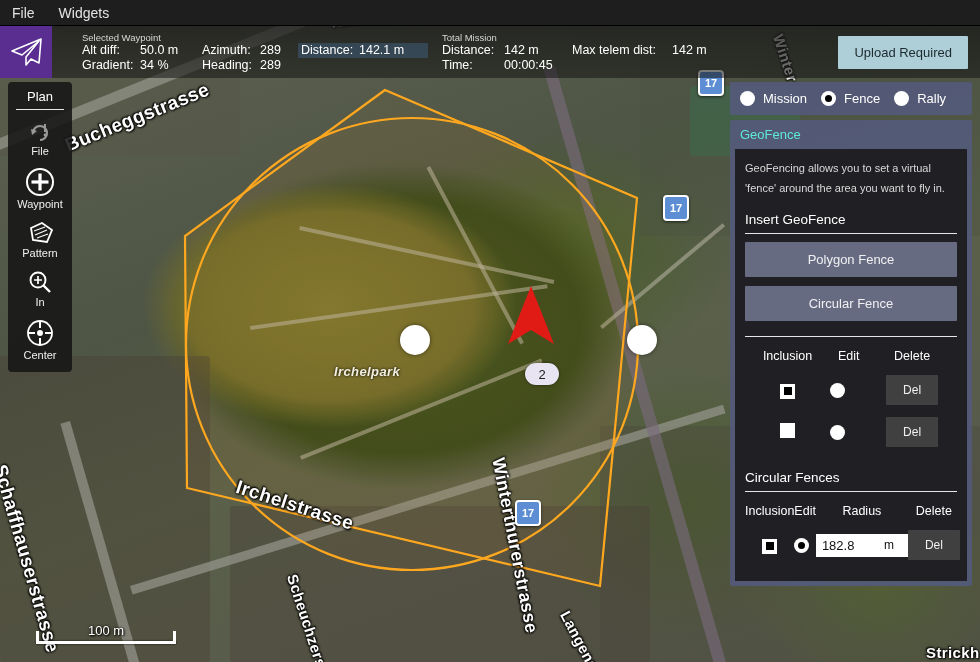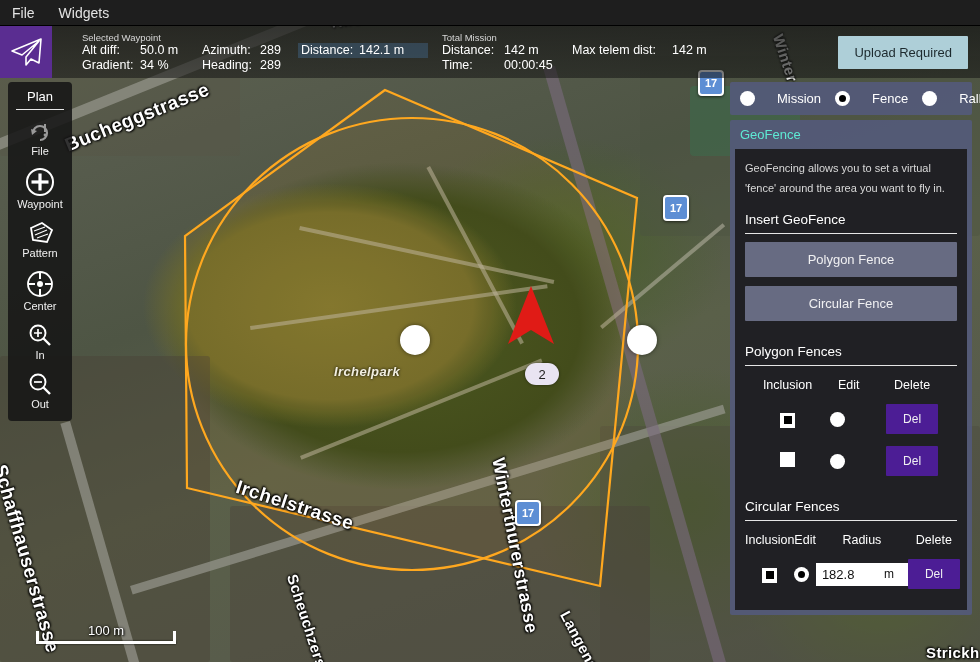--- a/index.html
+++ b/index.html
@@ -135,21 +135,21 @@
 
   
   #right-panel {
     position: absolute; right: 8px; top: 82px; width: 242px; z-index: 25;
   }
   #fence-type-bar {
     background: rgba(84,90,122,.92);
     padding: 9px 10px; display: flex; align-items: center; gap: 14px;
     border-radius: 2px; margin-bottom: 5px;
   }
-  .radio-row { display: flex; align-items: center; gap: 22px; cursor: pointer; }
+  .radio-row { display: flex; align-items: center; gap: 8px; cursor: pointer; }
   .radio {
     width: 15px; height: 15px; border-radius: 50%; background: #fff;
     display: flex; align-items: center; justify-content: center; flex: none;
   }
   .radio .dot { width: 7px; height: 7px; border-radius: 50%; background: #000; display: none; }
   .radio.on .dot { display: block; }
   .radio-row .rl { color: #fff; font-size: 13px; }
 
   #geo-card {
     background: rgba(84,90,122,.92); border-radius: 2px; padding: 0 0 5px 0;
@@ -171,21 +171,21 @@
     color: #ffffff; font-size: 12.5px; font-weight: normal; padding: 4px 0 9px 0;
   }
   .tbl td { text-align: center; padding: 3px 0 9px 0; }
   .chk {
     width: 15px; height: 15px; background: #fff; display: inline-flex;
     align-items: center; justify-content: center; cursor: pointer;
   }
   .chk .mark { width: 8px; height: 8px; background: #000; display: none; }
   .chk.on .mark { display: block; }
   .del-btn {
-    background: #4c1d95; color: #f0f0f2; font-size: 12px; border: none;
+    background: #404040; color: #f0f0f2; font-size: 12px; border: none;
     padding: 8px 14px; cursor: pointer; border-radius: 1px; min-width: 52px;
   }
   .radius-field {
     background: #ffffff; display: flex; align-items: center;
     padding: 4px 6px; gap: 4px; width: 92px; margin: 0 auto;
   }
   .radius-field input {
     border: none; outline: none; font-size: 13px; color: #111; width: 58px;
     font-family: "Liberation Sans", sans-serif; background: transparent;
   }
@@ -344,45 +344,37 @@
 
     <div class="tool">
       <svg width="30" height="26" viewBox="0 0 30 26">
         <polygon points="6,8 17,3 27,10 22,22 8,20" fill="none" stroke="#ffffff" stroke-width="1.8"></polygon>
         <path d="M9 11 L20 7 M10 15 L22 10 M12 18 L23 14" stroke="#ffffff" stroke-width="1.1" fill="none"></path>
       </svg>
       <span class="tlabel">Pattern</span>
     </div>
 
     <div class="tool">
+      <svg width="26" height="26" viewBox="0 0 26 26">
+        <circle cx="11" cy="11" r="7.5" fill="none" stroke="#ffffff" stroke-width="1.9"></circle>
+        <path d="M11 7 L11 15 M7 11 L15 11" stroke="#ffffff" stroke-width="1.7"></path>
+        <path d="M16.5 16.5 L23 23" stroke="#ffffff" stroke-width="2.4"></path>
+      </svg>
+      <span class="tlabel">In</span>
+    </div>
+
+    <div class="tool">
       <svg width="30" height="30" viewBox="0 0 30 30">
         <circle cx="15" cy="15" r="12" fill="none" stroke="#ffffff" stroke-width="1.8"></circle>
         <path d="M15 3 L15 10 M15 20 L15 27 M3 15 L10 15 M20 15 L27 15" stroke="#ffffff" stroke-width="2"></path>
         <circle cx="15" cy="15" r="3" fill="#ffffff"></circle>
       </svg>
       <span class="tlabel">Center</span>
     </div>
 
-    <div class="tool">
-      <svg width="26" height="26" viewBox="0 0 26 26">
-        <circle cx="11" cy="11" r="7.5" fill="none" stroke="#ffffff" stroke-width="1.9"></circle>
-        <path d="M11 7 L11 15 M7 11 L15 11" stroke="#ffffff" stroke-width="1.7"></path>
-        <path d="M16.5 16.5 L23 23" stroke="#ffffff" stroke-width="2.4"></path>
-      </svg>
-      <span class="tlabel">In</span>
-    </div>
-
-    <div class="tool">
-      <svg width="26" height="26" viewBox="0 0 26 26">
-        <circle cx="11" cy="11" r="7.5" fill="none" stroke="#ffffff" stroke-width="1.9"></circle>
-        <path d="M7 11 L15 11" stroke="#ffffff" stroke-width="1.7"></path>
-        <path d="M16.5 16.5 L23 23" stroke="#ffffff" stroke-width="2.4"></path>
-      </svg>
-      <span class="tlabel">Out</span>
-    </div>
   </div>
 
   <div id="right-panel">
 
     <div id="fence-type-bar">
       <div class="radio-row">
         <span class="radio"></span>
         <span class="rl">Mission</span>
       </div>
       <div class="radio-row">
@@ -401,21 +393,20 @@
       <div id="geo-card-title">GeoFence</div>
 
       <div id="geo-body">
         <div class="geo-desc">GeoFencing allows you to set a virtual 'fence' around the area you want to fly in.</div>
 
         <div class="sect-title">Insert GeoFence</div>
         <div class="sect-rule"></div>
         <button class="big-btn">Polygon Fence</button>
         <button class="big-btn">Circular Fence</button>
 
-        <div class="sect-title">Polygon Fences</div>
         <div class="sect-rule"></div>
         <table class="tbl">
           <tbody>
               <tr>
             <th>Inclusion</th>
             <th>Edit</th>
             <th>Delete</th>
           </tr>
           <tr>
             <td><span class="chk on">

